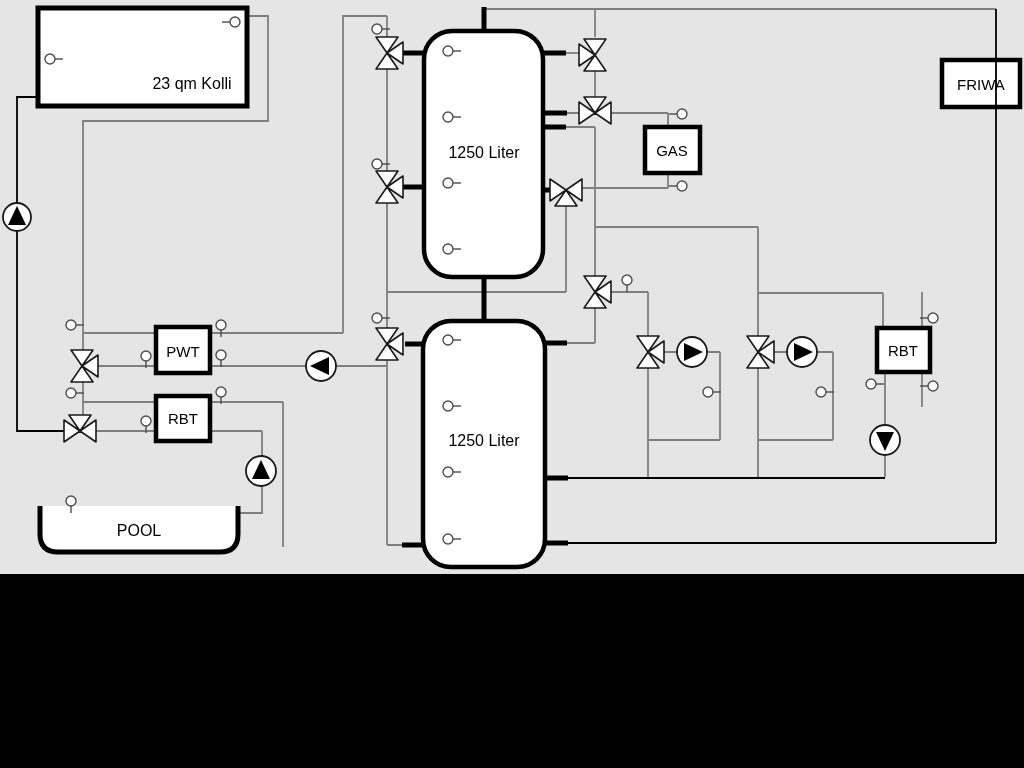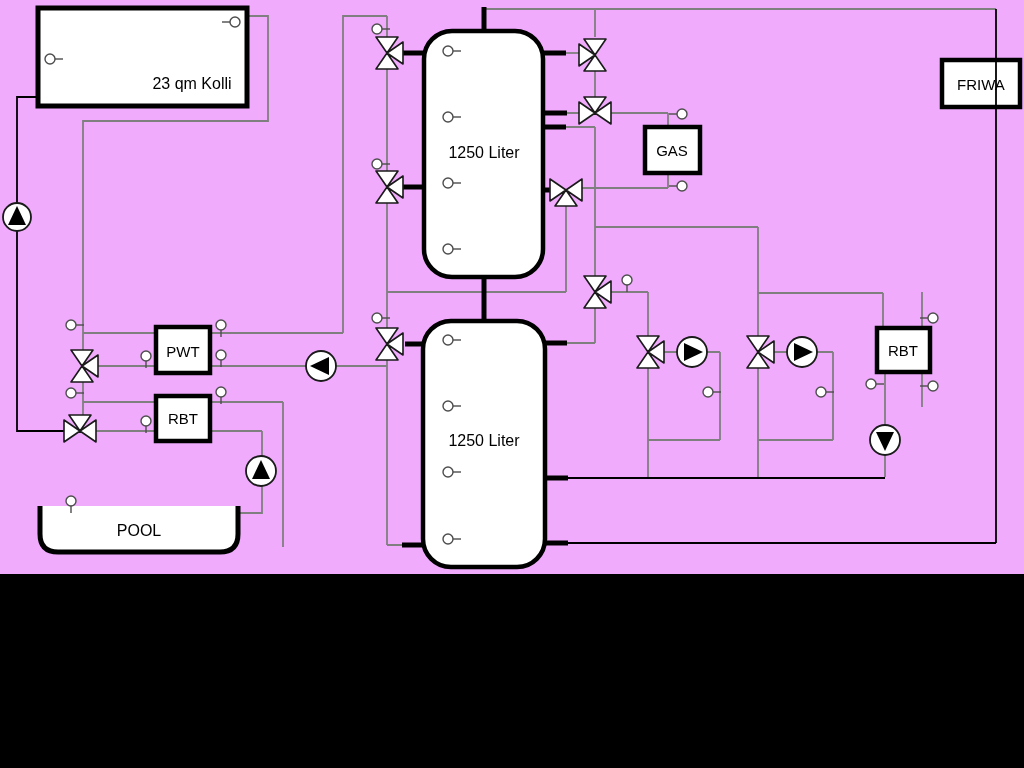--- a/index.html
+++ b/index.html
@@ -1,16 +1,16 @@
 <!DOCTYPE html>
 <html><head>
 <meta charset="utf-8">
 <style>
   html,body{margin:0;padding:0;background:#000;}
-  .stage{position:relative;width:1024px;height:768px;background:#f0abfc;overflow:hidden;
+  .stage{position:relative;width:1024px;height:768px;background:#e5e5e5;overflow:hidden;
          font-family:"Liberation Sans", sans-serif;}
   svg{position:absolute;left:0;top:0;}
   .pipe-g{stroke:#7f7f7f;stroke-width:1.8;fill:none;}
   .pipe-b{stroke:#000000;stroke-width:1.8;fill:none;}
   .stub{stroke:#000000;stroke-width:5;fill:none;}
   .box{fill:#ffffff;stroke:#000000;stroke-width:4.5;}
   .box-thick{fill:#ffffff;stroke:#000000;stroke-width:5;}
   .valve{fill:#ffffff;stroke:#1a1a1a;stroke-width:1.6;stroke-linejoin:round;}
   .pumpc{fill:#ffffff;stroke:#1a1a1a;stroke-width:1.8;}
   .pumpt{fill:#000000;stroke:none;}

